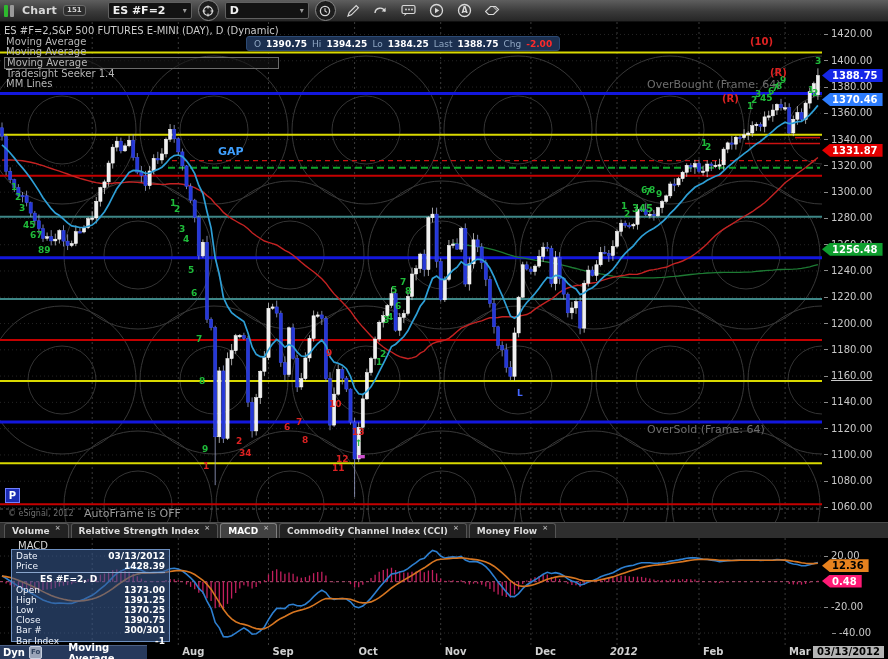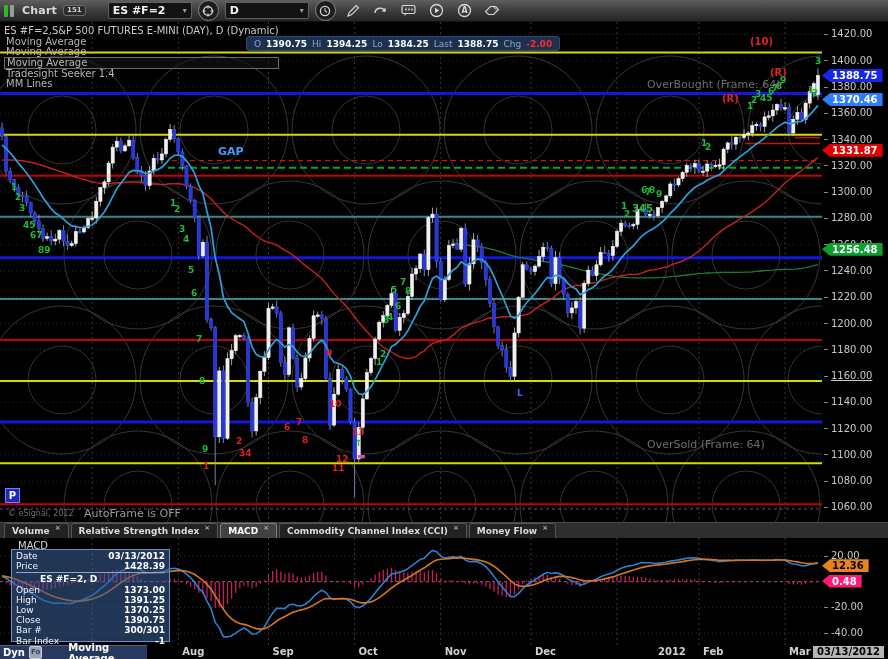--- a/index.html
+++ b/index.html
@@ -33,21 +33,21 @@
   #legend{position:absolute;left:4px;top:3px;z-index:5;}
   #chart-symbol-title{color:#c9c9c9;font-size:10px;margin-bottom:1px;}
   .legend-row{color:#b5b5b5;font-size:10px;line-height:10px;padding:0 2px;margin-bottom:0;}
   .legend-row.sel{border:1px solid #6b6b6b;background:rgba(20,20,20,.6);}
   #ohlcbar{position:absolute;left:246px;top:14px;z-index:6;height:13px;background:#1c3050;
     border:1px solid #2c4a74;border-radius:3px;display:flex;align-items:center;gap:5px;
     padding:0 7px;font-size:9px;}
   #ohlcbar .k{color:#8fa6c2;} #ohlcbar .v{color:#fff;font-weight:bold;}
   #ohlcbar .neg{color:#ff2a2a;font-weight:bold;}
   #overbought,#oversold{position:absolute;color:#6e6e6e;font-size:11px;z-index:4;}
-  #overbought{left:647px;top:56px;} #oversold{left:647px;top:416px;}
+  #overbought{left:647px;top:56px;} #oversold{left:647px;top:401px;}
   #gap-label{position:absolute;left:178px;top:123px;color:#3fa0ff;font-size:11px;font-weight:bold;z-index:4;padding-left:40px;}
   #p-marker{position:absolute;left:5px;top:466px;width:13px;height:13px;background:#1b2bb4;
     border:1px solid #6f7fff;color:#fff;font-size:10px;font-weight:bold;text-align:center;
     line-height:13px;z-index:4;}
   #copyright{position:absolute;left:8px;top:487px;color:#6f6f6f;font-size:8px;z-index:4;}
   #autoframe{position:absolute;left:84px;top:485px;color:#9a9a9a;font-size:11px;z-index:4;}
 
   
   #price-axis{position:absolute;left:822px;top:0;width:66px;height:500px;background:#000;z-index:3;}
   .pa-label{position:absolute;left:2px;color:#c8c8c8;font-size:10px;white-space:nowrap;}
@@ -1021,21 +1021,21 @@
         <line x1="809.6999999999999" y1="43.7" x2="809.6999999999999" y2="44.87107377760563" stroke="#c21f5e" stroke-width="1.3"></line>
         <line x1="813.8" y1="43.7" x2="813.8" y2="43.76878768662529" stroke="#c21f5e" stroke-width="1.3"></line>
         <line x1="817.9" y1="43.7" x2="817.9" y2="42.73406457056908" stroke="#c21f5e" stroke-width="1.3"></line>
         <path d="M2.0 37.8 L6.1 40.3 L10.2 43.0 L14.3 45.7 L18.4 48.4 L22.5 50.5 L26.6 52.7 L30.7 55.0 L34.8 57.3 L38.9 59.6 L43.0 62.0 L47.1 63.5 L51.2 64.8 L55.3 65.4 L59.4 65.0 L63.5 65.2 L67.6 65.5 L71.7 65.4 L75.8 64.0 L79.9 62.8 L84.0 61.3 L88.1 59.2 L92.2 57.3 L96.3 54.4 L100.4 50.9 L104.5 47.7 L108.6 43.6 L112.7 39.2 L116.8 35.3 L120.9 33.1 L125.0 31.2 L129.1 29.3 L133.2 29.4 L137.3 30.7 L141.4 32.2 L145.5 34.3 L149.6 34.9 L153.7 34.4 L157.8 34.3 L161.9 33.9 L166.0 32.5 L170.1 30.8 L174.2 30.3 L178.3 31.1 L182.4 33.0 L186.5 36.2 L190.6 39.8 L194.7 44.1 L198.8 50.4 L202.9 54.2 L207.0 63.1 L211.1 70.5 L215.2 84.4 L219.3 89.8 L223.4 98.7 L227.5 98.9 L231.6 97.7 L235.7 95.1 L239.8 92.4 L243.9 89.9 L248.0 92.5 L252.1 96.2 L256.2 95.8 L260.3 92.9 L264.4 89.0 L268.5 81.6 L272.6 75.3 L276.7 70.4 L280.8 70.2 L284.9 70.6 L289.0 67.0 L293.1 66.3 L297.2 67.7 L301.3 67.9 L305.4 66.2 L309.5 63.0 L313.6 58.6 L317.7 54.9 L321.8 52.1 L325.9 54.5 L330.0 59.9 L334.1 61.5 L338.2 60.7 L342.3 60.5 L346.4 61.0 L350.5 63.8 L354.6 68.6 L358.7 69.7 L362.8 68.0 L366.9 64.3 L371.0 60.1 L375.1 55.1 L379.2 49.8 L383.3 45.0 L387.4 40.4 L391.5 36.0 L395.6 35.4 L399.7 34.1 L403.8 32.9 L407.9 30.7 L412.0 27.4 L416.1 24.6 L420.2 21.4 L424.3 20.4 L428.4 15.9 L432.5 12.4 L436.6 13.7 L440.7 18.0 L444.8 20.1 L448.9 19.4 L453.0 18.9 L457.1 19.3 L461.2 18.3 L465.3 22.1 L469.4 23.7 L473.5 23.4 L477.6 23.9 L481.7 25.7 L485.8 28.7 L489.9 33.0 L494.0 38.4 L498.1 44.1 L502.2 48.9 L506.3 54.0 L510.4 58.5 L514.5 58.6 L518.6 55.6 L522.7 50.7 L526.8 47.0 L530.9 44.3 L535.0 41.8 L539.1 39.1 L543.2 36.3 L547.3 34.3 L551.4 35.5 L555.5 34.6 L559.6 35.6 L563.7 37.7 L567.8 40.9 L571.9 43.0 L576.0 44.2 L580.1 47.2 L584.2 46.0 L588.3 44.0 L592.4 42.8 L596.5 41.1 L600.6 38.8 L604.7 37.2 L608.8 36.1 L612.9 34.7 L617.0 32.5 L621.1 30.2 L625.2 28.8 L629.3 27.9 L633.4 27.3 L637.5 25.8 L641.6 24.8 L645.7 24.7 L649.8 24.8 L653.9 25.2 L658.0 25.1 L662.1 24.7 L666.2 24.2 L670.3 23.1 L674.4 22.6 L678.5 21.9 L682.6 21.1 L686.7 20.2 L690.8 19.9 L694.9 19.7 L699.0 20.4 L703.1 21.2 L707.2 21.5 L711.3 22.1 L715.4 22.8 L719.5 23.6 L723.6 23.2 L727.7 22.6 L731.8 22.5 L735.9 22.2 L740.0 22.1 L744.1 22.2 L748.2 22.3 L752.3 22.0 L756.4 22.0 L760.5 22.4 L764.6 22.2 L768.7 22.2 L772.8 22.0 L776.9 21.6 L781.0 21.8 L785.1 22.3 L789.2 24.8 L793.3 26.0 L797.4 26.5 L801.5 27.7 L805.6 27.6 L809.7 26.7 L813.8 25.6 L817.9 24.4 " fill="none" stroke="#2d7fd0" stroke-width="1.6"></path>
         <path d="M2.0 38.1 L6.1 38.6 L10.2 39.5 L14.3 40.7 L18.4 42.2 L22.5 43.9 L26.6 45.7 L30.7 47.5 L34.8 49.5 L38.9 51.5 L43.0 53.6 L47.1 55.6 L51.2 57.4 L55.3 59.0 L59.4 60.2 L63.5 61.2 L67.6 62.1 L71.7 62.7 L75.8 63.0 L79.9 63.0 L84.0 62.6 L88.1 61.9 L92.2 61.0 L96.3 59.7 L100.4 57.9 L104.5 55.9 L108.6 53.4 L112.7 50.6 L116.8 47.5 L120.9 44.7 L125.0 42.0 L129.1 39.4 L133.2 37.4 L137.3 36.1 L141.4 35.3 L145.5 35.1 L149.6 35.0 L153.7 34.9 L157.8 34.8 L161.9 34.6 L166.0 34.2 L170.1 33.5 L174.2 32.9 L178.3 32.5 L182.4 32.6 L186.5 33.3 L190.6 34.6 L194.7 36.5 L198.8 39.3 L202.9 42.3 L207.0 46.4 L211.1 51.2 L215.2 57.9 L219.3 64.3 L223.4 71.2 L227.5 76.7 L231.6 80.9 L235.7 83.7 L239.8 85.5 L243.9 86.4 L248.0 87.6 L252.1 89.3 L256.2 90.6 L260.3 91.1 L264.4 90.7 L268.5 88.9 L272.6 86.1 L276.7 83.0 L280.8 80.4 L284.9 78.5 L289.0 76.2 L293.1 74.2 L297.2 72.9 L301.3 71.9 L305.4 70.8 L309.5 69.2 L313.6 67.1 L317.7 64.6 L321.8 62.1 L325.9 60.6 L330.0 60.5 L334.1 60.7 L338.2 60.7 L342.3 60.6 L346.4 60.7 L350.5 61.3 L354.6 62.8 L358.7 64.2 L362.8 64.9 L366.9 64.8 L371.0 63.9 L375.1 62.1 L379.2 59.6 L383.3 56.7 L387.4 53.4 L391.5 50.0 L395.6 47.1 L399.7 44.5 L403.8 42.1 L407.9 39.8 L412.0 37.4 L416.1 34.8 L420.2 32.1 L424.3 29.8 L428.4 27.0 L432.5 24.1 L436.6 22.0 L440.7 21.2 L444.8 21.0 L448.9 20.6 L453.0 20.3 L457.1 20.1 L461.2 19.7 L465.3 20.2 L469.4 20.9 L473.5 21.4 L477.6 21.9 L481.7 22.7 L485.8 23.9 L489.9 25.7 L494.0 28.2 L498.1 31.4 L502.2 34.9 L506.3 38.7 L510.4 42.7 L514.5 45.9 L518.6 47.8 L522.7 48.4 L526.8 48.1 L530.9 47.4 L535.0 46.3 L539.1 44.8 L543.2 43.1 L547.3 41.3 L551.4 40.2 L555.5 39.1 L559.6 38.4 L563.7 38.2 L567.8 38.8 L571.9 39.6 L576.0 40.5 L580.1 41.9 L584.2 42.7 L588.3 42.9 L592.4 42.9 L596.5 42.6 L600.6 41.8 L604.7 40.9 L608.8 39.9 L612.9 38.9 L617.0 37.6 L621.1 36.1 L625.2 34.7 L629.3 33.3 L633.4 32.1 L637.5 30.8 L641.6 29.6 L645.7 28.6 L649.8 27.9 L653.9 27.3 L658.0 26.9 L662.1 26.4 L666.2 26.0 L670.3 25.4 L674.4 24.8 L678.5 24.2 L682.6 23.6 L686.7 22.9 L690.8 22.3 L694.9 21.8 L699.0 21.5 L703.1 21.4 L707.2 21.4 L711.3 21.6 L715.4 21.8 L719.5 22.2 L723.6 22.4 L727.7 22.4 L731.8 22.5 L735.9 22.4 L740.0 22.3 L744.1 22.3 L748.2 22.3 L752.3 22.2 L756.4 22.2 L760.5 22.2 L764.6 22.2 L768.7 22.2 L772.8 22.2 L776.9 22.0 L781.0 22.0 L785.1 22.1 L789.2 22.6 L793.3 23.3 L797.4 23.9 L801.5 24.7 L805.6 25.3 L809.7 25.6 L813.8 25.6 L817.9 25.3 " fill="none" stroke="#d77621" stroke-width="1.6"></path>
       </svg>
     <div id="macd-label">MACD</div>
     <div id="macd-axis">
         <div class="pa-label" style="top: 12.04px;"><i></i>20.00</div>
         <div class="pa-label" style="top: 63.36px;"><i></i>-20.00</div>
-        <div class="pa-label" style="top: 89.02px;"><i></i>-40.00</div>
+        <div class="pa-label" style="top: 89.02px; margin-left: 8px;"><i></i>-40.00</div>
         <div class="badge" style="top: 21.3421px; background: rgb(232, 130, 30); color: rgb(0, 0, 0);">12.36</div>
         <div class="badge" style="top: 36.5842px; background: rgb(255, 26, 117); color: rgb(255, 255, 255);">0.48</div>
       </div>
 
     <div id="data-window">
       <div id="dw-top">
           <div class="dw-row">
             <span>Date</span>
             <span class="dv">03/13/2012</span>
           </div>
@@ -1074,21 +1074,21 @@
         </div>
     </div>
   </div>
 
   <div id="xaxis-row">
       <div class="x-label" style="left: 182.3px;">Aug</div>
       <div class="x-label" style="left: 272.5px;">Sep</div>
       <div class="x-label" style="left: 358.6px;">Oct</div>
       <div class="x-label" style="left: 444.7px;">Nov</div>
       <div class="x-label" style="left: 534.9px;">Dec</div>
-      <div class="x-label" style="left: 658px;">2012</div>
+      <div class="x-label" style="left: 610px; font-style: italic;">2012</div>
       <div class="x-label" style="left: 703px;">Feb</div>
       <div class="x-label" style="left: 789.1px;">Mar</div>
       <div id="x-date-badge" style="left: 813px;">03/13/2012</div>
     </div>
 
   <div id="statusbar">
     <span id="sb-dyn">Dyn</span>
     <span id="sb-icon">Fo</span>
     <span id="sb-center">Moving Average</span>
   </div>

